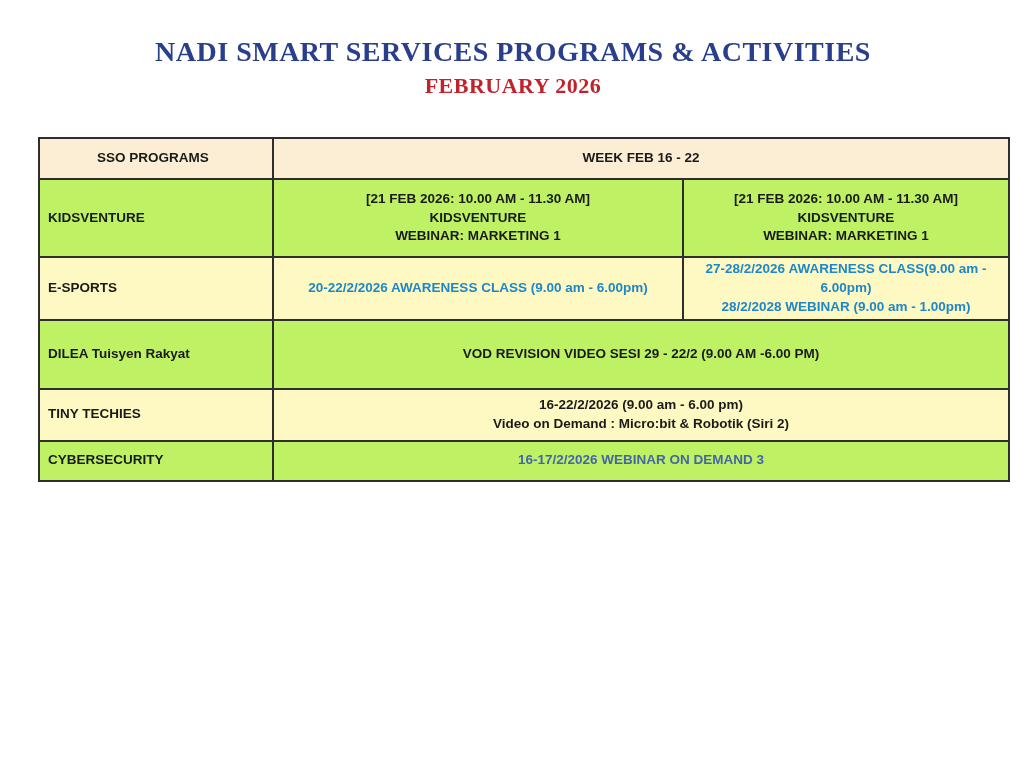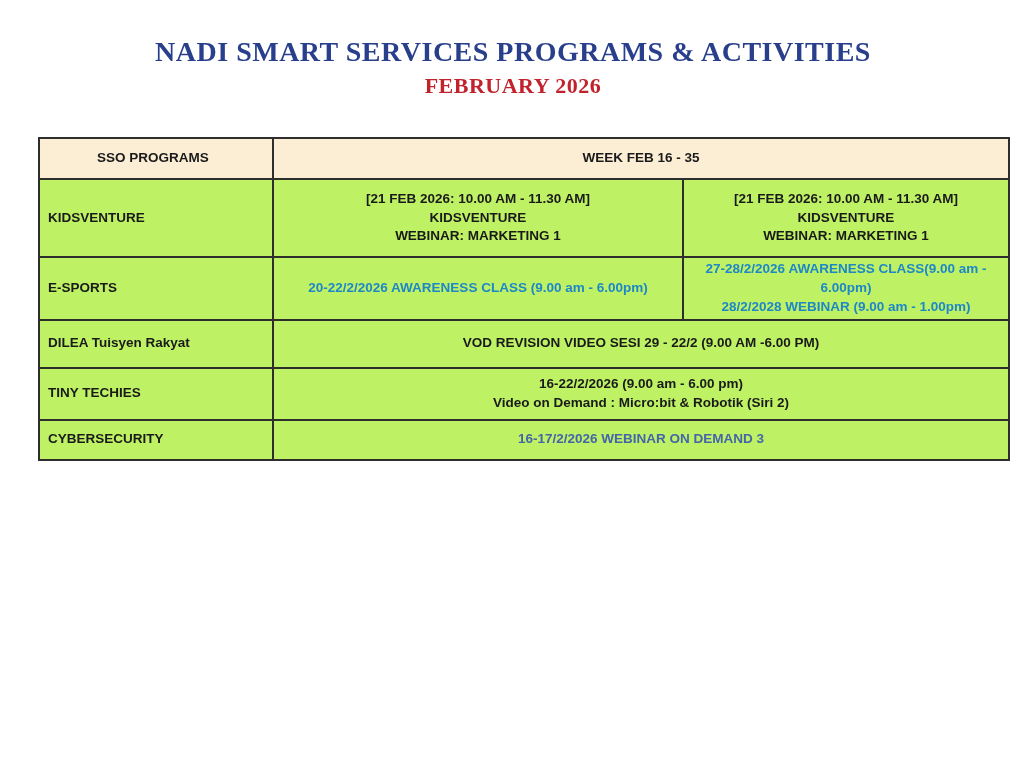--- a/index.html
+++ b/index.html
@@ -70,29 +70,29 @@
     white-space: pre-line;
   }
   tr.hdr td {
     background: #FBEED5;
     text-align: center;
     font-size: 13.5px;
   }
   tr.hdr td.program { text-align: center; padding-left: 0; }
 
   .bg-gray td { background: #bef264; }
-  .bg-blue td { background: #bef264; }
+  .bg-blue td { background: #fef9c3; }
 
   .txt-brightblue { color: #1E87C8 !important; }
   .txt-steelblue  { color: #4565A8 !important; }
 
   tr.r-hdr   { height: 41px; }
   tr.r-kids  { height: 78px; }
   tr.r-esp   { height: 62px; }
-  tr.r-dilea { height: 48px; }
+  tr.r-dilea { height: 69px; }
   tr.r-tiny  { height: 52px; }
   tr.r-cyber { height: 40px; }
 </style>
 </head>
 <body>
 
 <div class="page">
 
   <div class="title-wrap">
     <div class="title-line1">NADI SMART SERVICES PROGRAMS &amp; ACTIVITIES</div>
@@ -101,21 +101,21 @@
 
   <table class="schedule">
     <colgroup>
       <col class="col-program">
       <col class="col-mid">
       <col class="col-right">
     </colgroup>
     <tbody>
       <tr class="hdr r-hdr">
         <td class="program">SSO PROGRAMS</td>
-        <td class="sched" colspan="2">WEEK FEB 16 - 35</td>
+        <td class="sched" colspan="2">WEEK FEB 16 - 22</td>
       </tr>
 
       <tr class="bg-gray r-kids">
         <td class="program">KIDSVENTURE</td>
         <td class="sched">[21 FEB 2026: 10.00 AM - 11.30 AM]
 KIDSVENTURE
 WEBINAR: MARKETING 1</td>
         <td class="sched">[21 FEB 2026: 10.00 AM - 11.30 AM]
 KIDSVENTURE
 WEBINAR: MARKETING 1</td>

